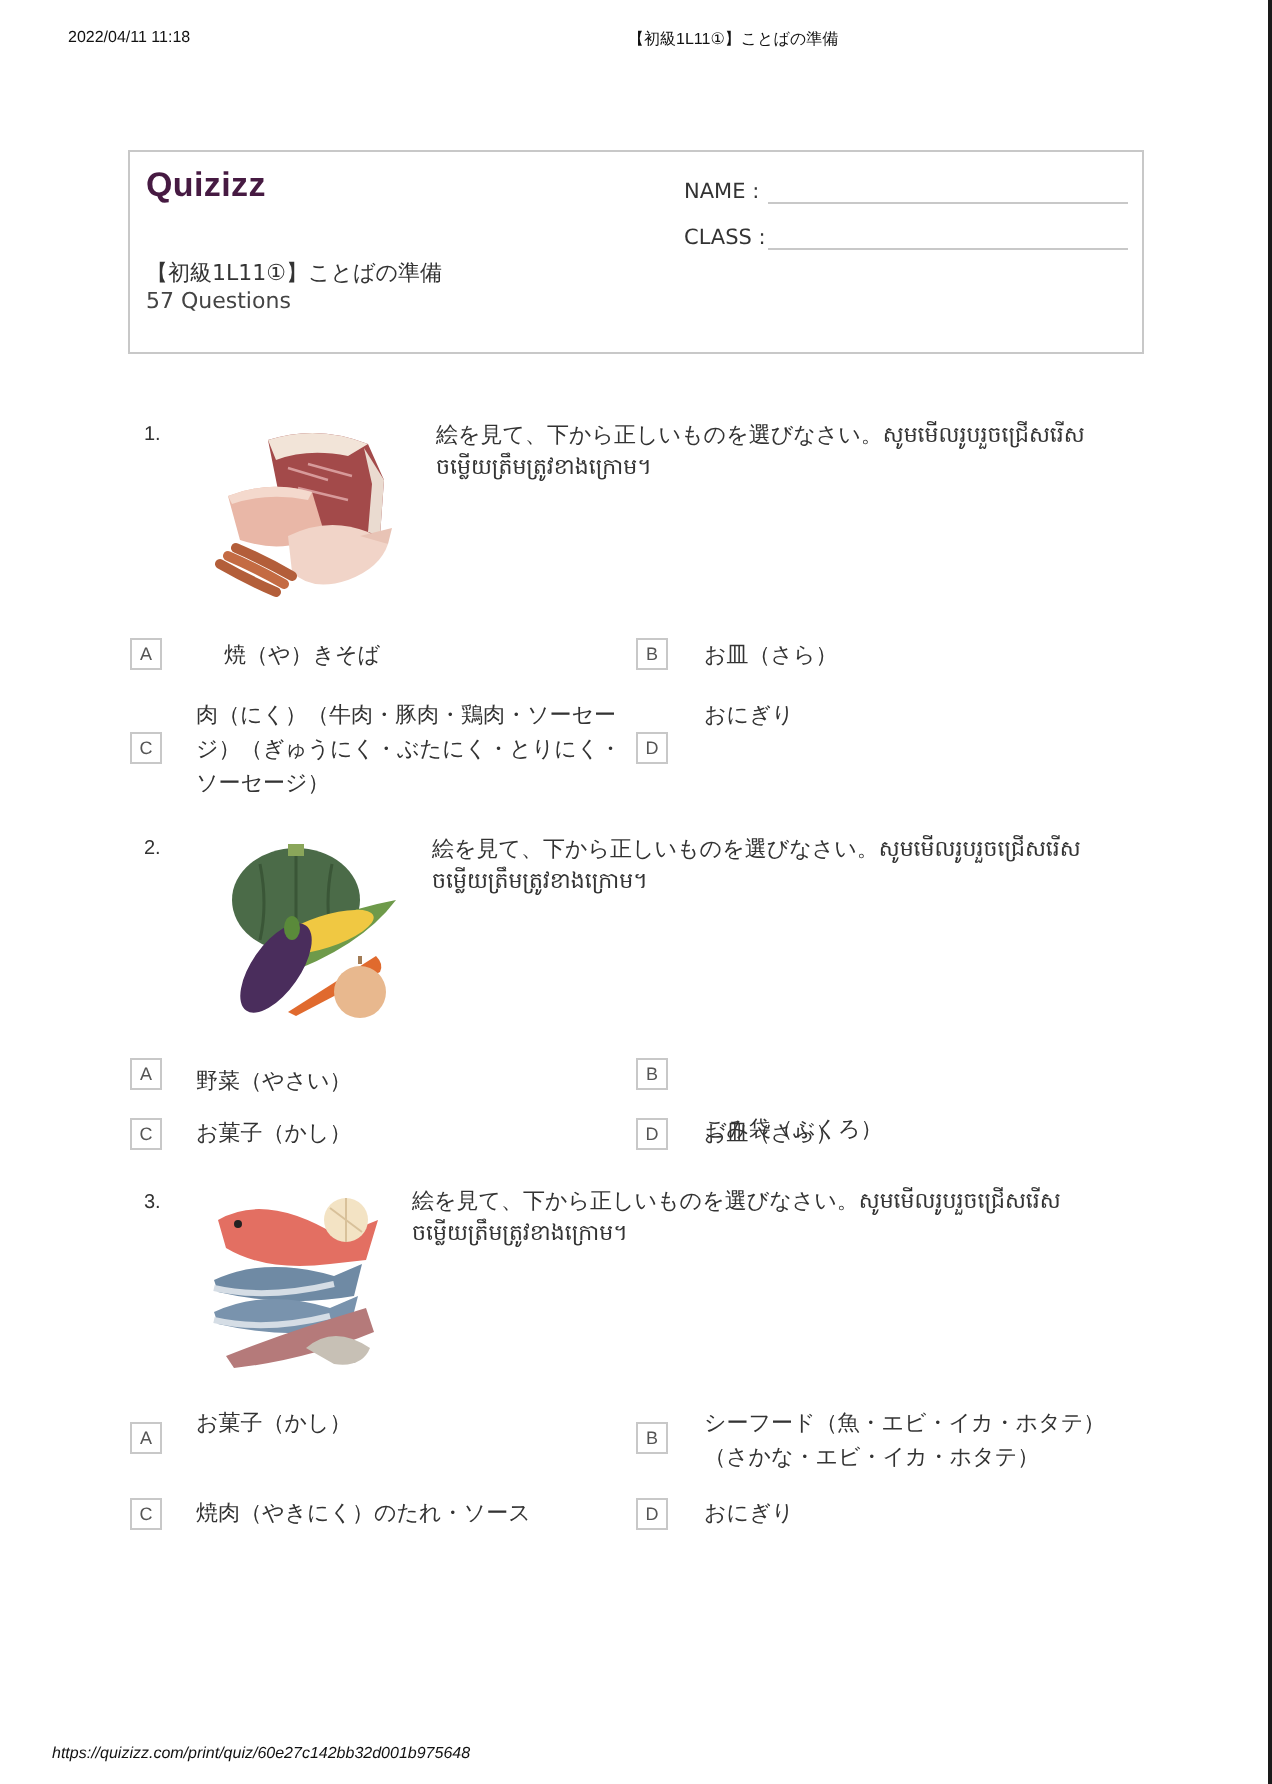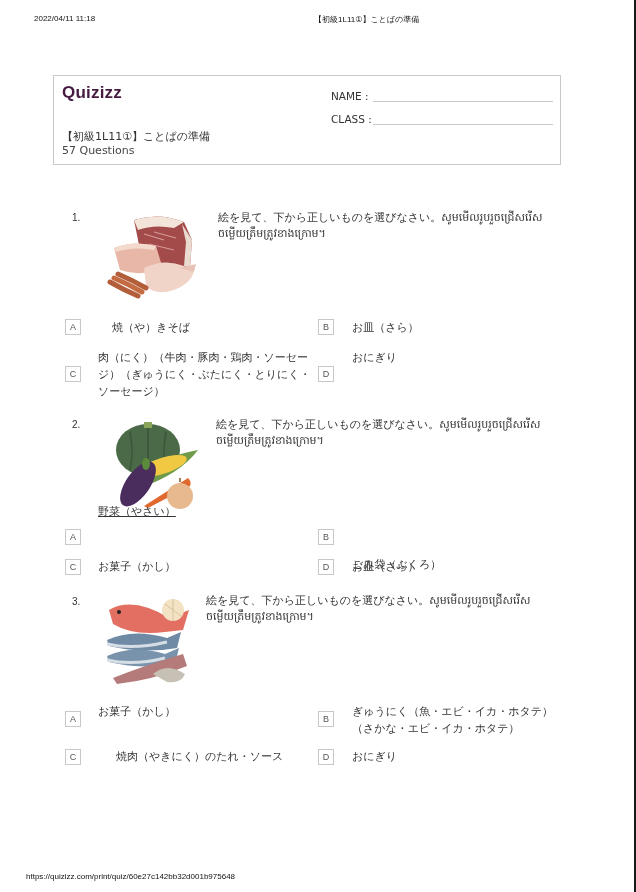--- a/index.html
+++ b/index.html
@@ -2,24 +2,24 @@
 <html><head>
   <meta charset="utf-8">
   <style>
     * { box-sizing: border-box; margin: 0; padding: 0; }
     html, body { width: 636px; height: 892px; background: #ffffff; overflow: hidden; }
     body { position: relative; font-family: "DejaVu Sans", sans-serif; color: #333; }
     .right-edge { position: absolute; left: 634px; top: 0; width: 2px; height: 892px; background: #1a1a1a; }
     .print-header, .print-footer { position: absolute; font-family: "Liberation Sans", sans-serif; font-size: 8px; color: #111; }
     .ph-date { left: 34px; top: 14px; }
     .ph-title { left: 314px; top: 14px; }
-    .pf-url { left: 26px; top: 872px; }
+    .pf-url { left: 26px; top: 872px; font-style: italic; }
     .pf-page { left: 592px; top: 909px; }
 
-    .header-box { position: absolute; left: 53px; top: 75px; width: 508px; height: 90px; border: 1px solid #c8c8c8; }
+    .header-box { position: absolute; left: 64px; top: 75px; width: 508px; height: 102px; border: 1px solid #c8c8c8; }
     .logo { position: absolute; left: 8px; top: 7px; font-family: "Liberation Sans", sans-serif; font-weight: bold; font-size: 17px; color: #461a42; letter-spacing: 0.2px; }
     .quiz-title { position: absolute; left: 8px; top: 53px; font-size: 11px; color: #333; }
     .quiz-count { position: absolute; left: 8px; top: 68px; font-size: 11px; color: #444; }
     .field { position: absolute; left: 277px; font-size: 10.5px; color: #333; display: flex; }
     .field .label { width: 40px; white-space: nowrap; }
     .field .line { width: 180px; border-bottom: 1px solid #c8c8c8; height: 12px; margin-left: 2px; }
     .f-name { top: 14px; }
     .f-class { top: 37px; }
     .f-date { top: 60px; }
 
@@ -90,21 +90,21 @@
     <ellipse cx="52" cy="44" rx="26" ry="8" transform="rotate(-18 52 44)" fill="#f0c842"></ellipse>
     <ellipse cx="28" cy="62" rx="12" ry="26" transform="rotate(35 28 62)" fill="#4a2d5c"></ellipse>
     <ellipse cx="36" cy="42" rx="4" ry="6" fill="#5a8a3a"></ellipse>
     <path d="M34 84 L78 56 Q82 60 80 64 L38 86 Z" fill="#e06a2e"></path>
     <circle cx="70" cy="74" r="13" fill="#e8b88e"></circle>
     <path d="M70 60 L70 56" stroke="#a27b55" stroke-width="2"></path>
   </svg>
   <div class="q-text" style="left:216px;top:417px;">絵を見て、下から正しいものを選びなさい。សូមមើលរូបរួចជ្រើសរើសចម្លើយត្រឹមត្រូវខាងក្រោម។</div>
 
   <div class="opt-box" style="left:65px;top:529px;">A</div>
-  <div class="opt-text" style="left:98px;top:503px;text-decoration:underline;">野菜（やさい）</div>
+  <div class="opt-text" style="left:98px;top:532px;">野菜（やさい）</div>
   <div class="opt-box" style="left:318px;top:529px;">B</div>
   <div class="opt-text" style="left:352px;top:556px;">ごみ袋（ぶくろ）</div>
 
   <div class="opt-box" style="left:65px;top:559px;">C</div>
   <div class="opt-text" style="left:98px;top:558px;">お菓子（かし）</div>
   <div class="opt-box" style="left:318px;top:559px;">D</div>
   <div class="opt-text" style="left:352px;top:558px;">お皿（さら）</div>
 </div>
 
 <div>
@@ -119,22 +119,22 @@
     <path d="M4 60 Q30 48 62 58 L76 52 L72 68 Q40 74 6 66 Z" fill="#7993ad"></path>
     <path d="M4 64 Q30 70 62 62" stroke="#d5dde5" stroke-width="3" fill="none"></path>
     <path d="M10 82 Q40 70 80 58 L84 70 Q50 84 14 88 Z" fill="#b57a7a"></path>
     <path d="M50 78 Q64 66 82 78 Q78 88 64 86 Z" fill="#c7c0b5"></path>
   </svg>
   <div class="q-text" style="left:206px;top:593px;">絵を見て、下から正しいものを選びなさい。សូមមើលរូបរួចជ្រើសរើសចម្លើយត្រឹមត្រូវខាងក្រោម។</div>
 
   <div class="opt-box" style="left:65px;top:711px;">A</div>
   <div class="opt-text" style="left:98px;top:703px;">お菓子（かし）</div>
   <div class="opt-box" style="left:318px;top:711px;">B</div>
-  <div class="opt-text" style="left:352px;top:703px;width:212px;">ぎゅうにく（魚・エビ・イカ・ホタテ）（さかな・エビ・イカ・ホタテ）</div>
+  <div class="opt-text" style="left:352px;top:703px;width:212px;">シーフード（魚・エビ・イカ・ホタテ）（さかな・エビ・イカ・ホタテ）</div>
 
   <div class="opt-box" style="left:65px;top:749px;">C</div>
-  <div class="opt-text" style="left:98px;top:748px;margin-left:18px;">焼肉（やきにく）のたれ・ソース</div>
+  <div class="opt-text" style="left:98px;top:748px;">焼肉（やきにく）のたれ・ソース</div>
   <div class="opt-box" style="left:318px;top:749px;">D</div>
   <div class="opt-text" style="left:352px;top:748px;">おにぎり</div>
 </div>
 
 <div class="print-footer pf-url">https://quizizz.com/print/quiz/60e27c142bb32d001b975648</div>
 <div class="print-footer pf-page">1/11</div>
 
 </body></html>

